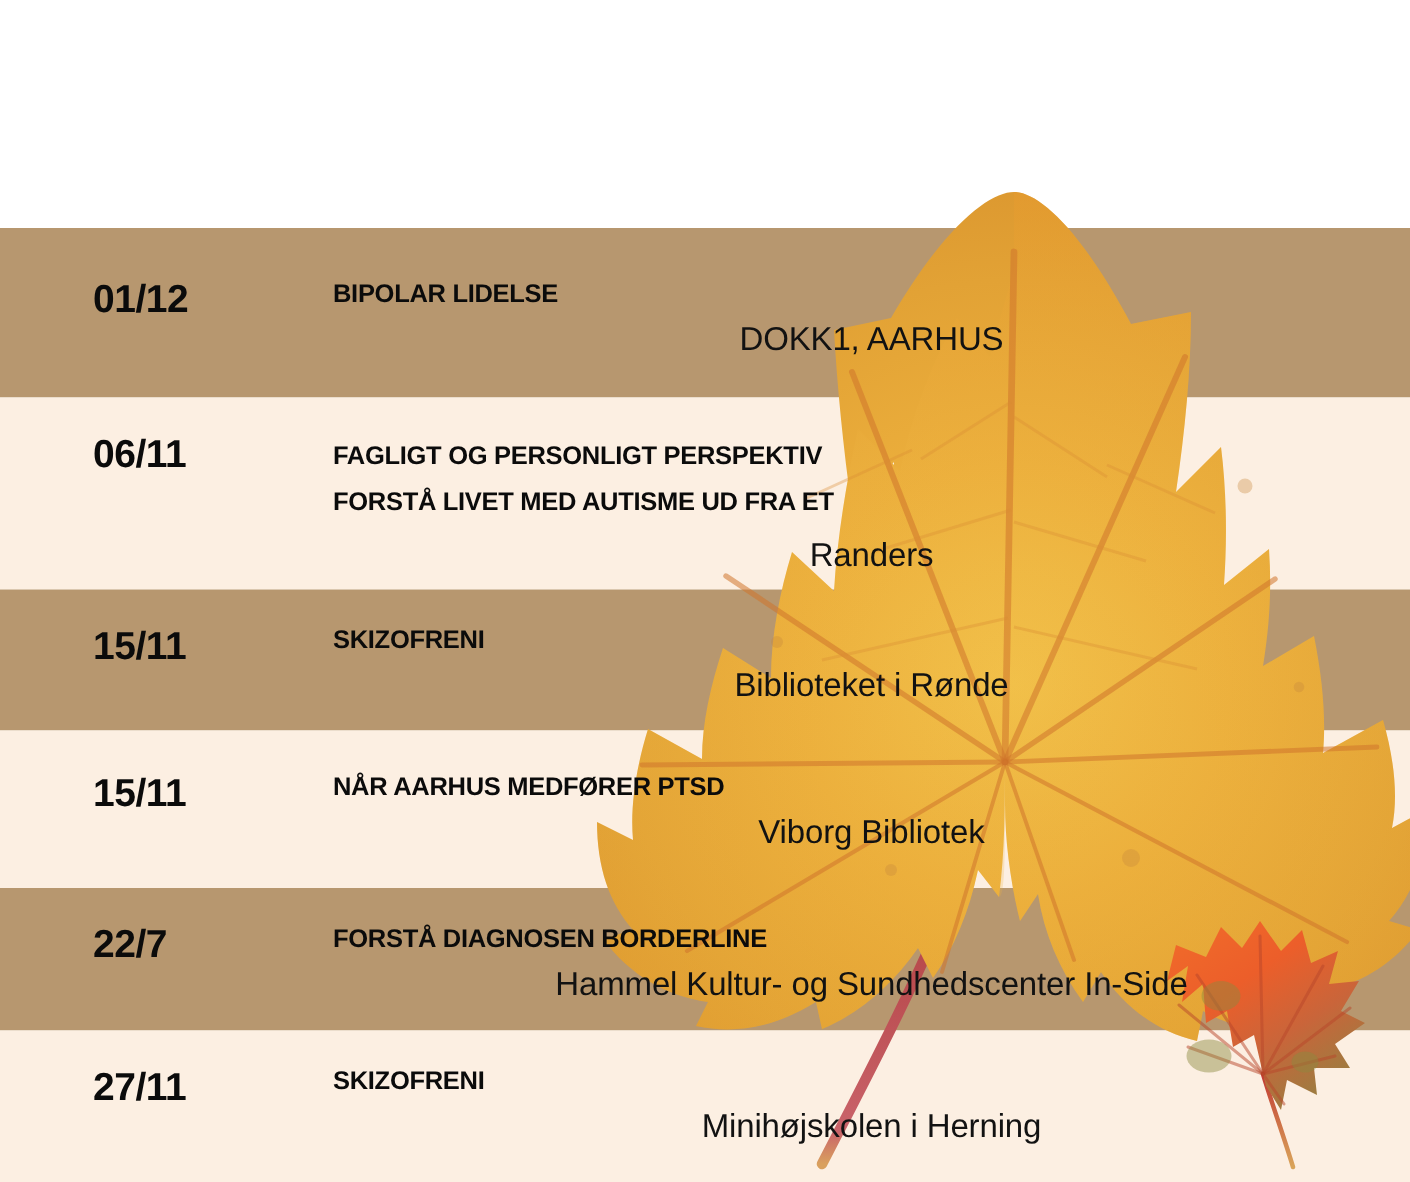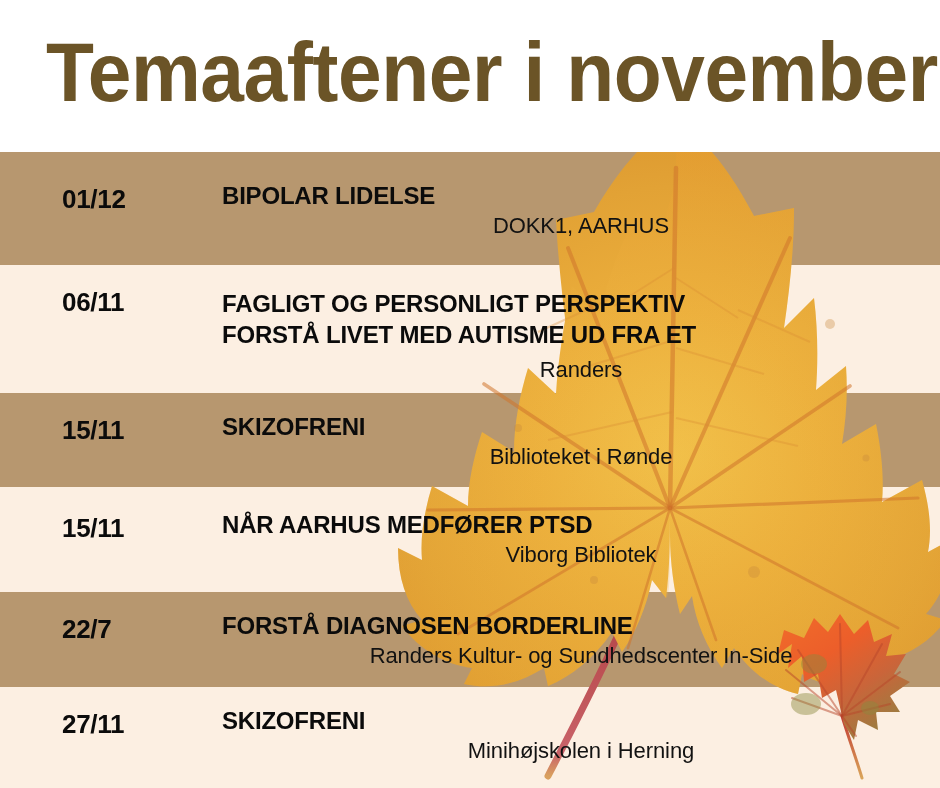--- a/index.html
+++ b/index.html
@@ -91,21 +91,21 @@
     white-space: nowrap;
   }
   .row-body {
     position: absolute;
     left: 222px;
     right: 0;
   }
   .row-title {
     font-family: "Liberation Sans", sans-serif;
     font-weight: bold;
-    font-size: 24px;
+    font-size: 17px;
     line-height: 31px;
     color: #0B0B0B;
     letter-spacing: -0.2px;
     white-space: nowrap;
   }
   .row-venue {
     font-family: "Liberation Sans", sans-serif;
     font-weight: normal;
     font-size: 22px;
     line-height: 28px;
@@ -280,23 +280,20 @@
       <path d="M72 104 L22 86"></path>
       <path d="M72 104 L86 124"></path>
     </g>
     <g fill="#8B8A3E" fill-opacity="0.45">
       <ellipse cx="44" cy="52" rx="13" ry="10"></ellipse>
       <ellipse cx="36" cy="92" rx="15" ry="11"></ellipse>
       <ellipse cx="100" cy="96" rx="9" ry="7"></ellipse>
     </g>
   </svg>
 
-  <div id="header">
-    <div id="poster-title">Temaaftener i november</div>
-  </div>
 
   <div class="row" style="top:152px;height:113px;">
     <div class="row-date" style="top:32px;">01/12</div>
     <div class="row-body" style="top:28px;">
       <div class="row-title">BIPOLAR LIDELSE</div>
       <div class="row-venue">DOKK1, AARHUS</div>
     </div>
   </div>
 
   <div class="row" style="top:265px;height:128px;">
@@ -321,21 +318,21 @@
     <div class="row-body" style="top:22px;">
       <div class="row-title">NÅR AARHUS MEDFØRER PTSD</div>
       <div class="row-venue">Viborg Bibliotek</div>
     </div>
   </div>
 
   <div class="row" style="top:592px;height:95px;">
     <div class="row-date" style="top:22px;">22/7</div>
     <div class="row-body" style="top:18px;">
       <div class="row-title">FORSTÅ DIAGNOSEN BORDERLINE</div>
-      <div class="row-venue">Randers Kultur- og Sundhedscenter In-Side</div>
+      <div class="row-venue">Hammel Kultur- og Sundhedscenter In-Side</div>
     </div>
   </div>
 
   <div class="row" style="top:687px;height:102px;border-radius:31px;">
     <div class="row-date" style="top:22px;">27/11</div>
     <div class="row-body" style="top:18px;">
       <div class="row-title">SKIZOFRENI</div>
       <div class="row-venue">Minihøjskolen i Herning</div>
     </div>
   </div>

